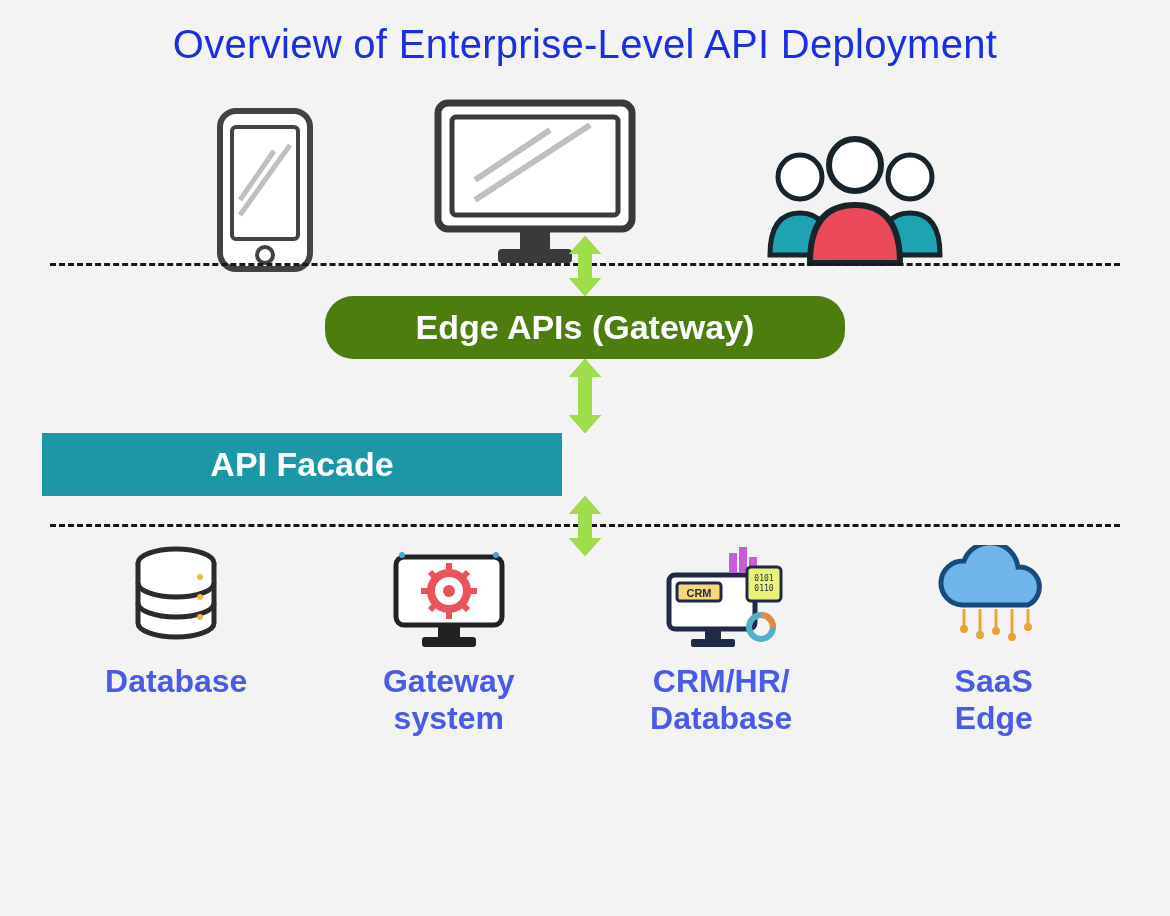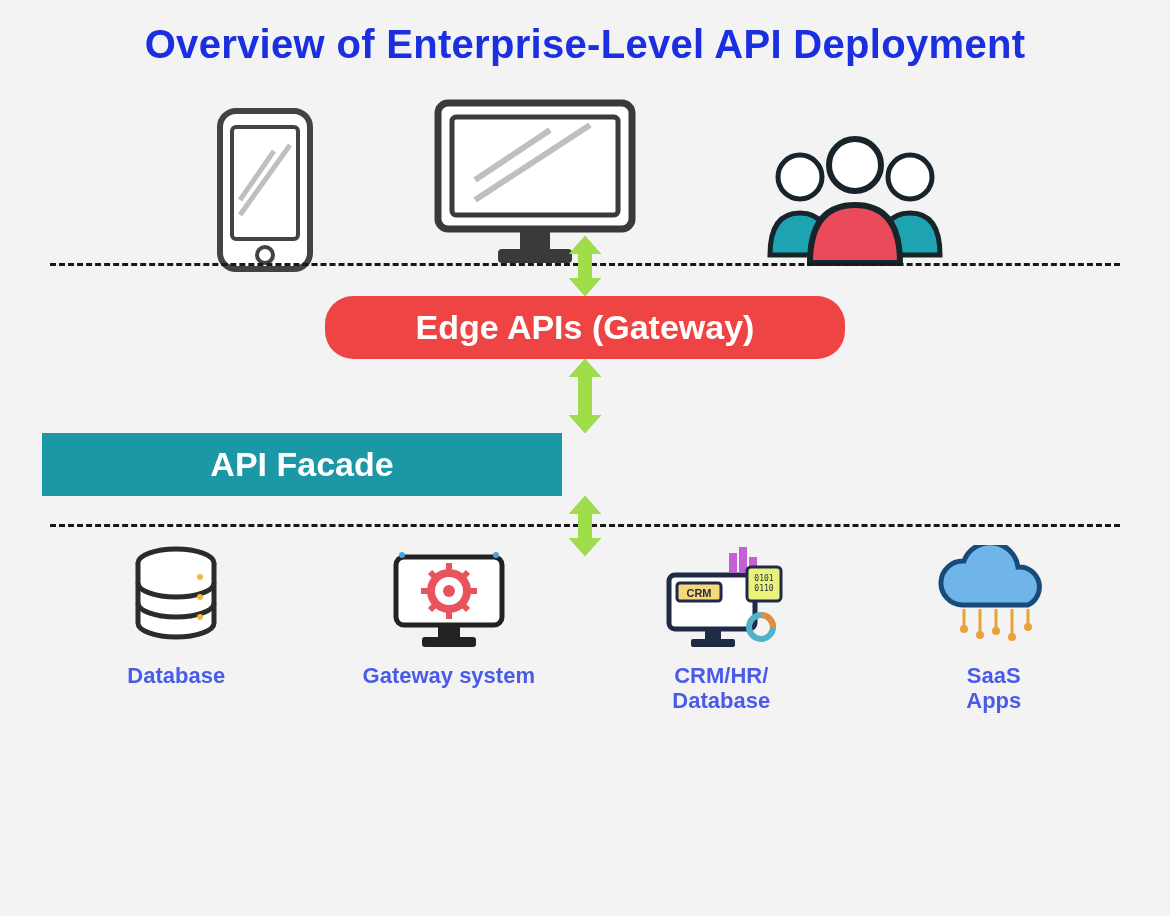--- a/index.html
+++ b/index.html
@@ -8,21 +8,21 @@
     height: 916px;
     background: #f3f3f3;
     font-family: "Comic Sans MS", "Segoe UI", Arial, sans-serif;
     position: relative;
     overflow: hidden;
   }
   .title {
     text-align: center;
     color: #1a2fe0;
     font-size: 40px;
-    font-weight: 700;
+    font-weight: 400;
     padding-top: 22px;
     letter-spacing: .3px;
   }
   .clients {
     display: flex;
     justify-content: center;
     align-items: flex-end;
     gap: 100px;
     margin-top: 28px;
     height: 180px;
@@ -34,21 +34,21 @@
   }
   .box {
     width: 520px;
     margin: 0 auto;
     text-align: center;
     color: #fff;
     font-size: 34px;
     font-weight: 800;
     padding: 12px 0;
   }
-  .box-red { background: #ef4444; border-radius: 28px; }
+  .box-red { background: #4d7c0f; border-radius: 28px; }
   .box-teal { background: #1b97a5; margin-left: 42px; }
   .arrow-wrap { display:flex; justify-content:center; }
   .bi-arrow {
     width: 34px;
     height: 60px;
     position: relative;
   }
   .bi-arrow::before, .bi-arrow::after {
     content: "";
     position: absolute;
@@ -72,21 +72,21 @@
     justify-content: space-around;
     align-items: flex-start;
     padding: 18px 40px 0;
   }
   .backend {
     display:flex; flex-direction:column; align-items:center;
     width: 240px;
   }
   .backend .label {
     color: #4a5be8;
-    font-size: 22px;
+    font-size: 32px;
     font-weight: 700;
     text-align: center;
     line-height: 1.15;
     margin-top: 8px;
   }
   
   .icon-slot { height: 110px; display:flex; align-items:center; justify-content:center; }
   svg { display:block; }
 </style>
 </head>
@@ -242,16 +242,16 @@
         <g fill="#e8a23a">
           <circle cx="40" cy="84" r="4"></circle>
           <circle cx="56" cy="90" r="4"></circle>
           <circle cx="72" cy="86" r="4"></circle>
           <circle cx="88" cy="92" r="4"></circle>
           <circle cx="104" cy="82" r="4"></circle>
         </g>
       </svg>
     </div>
     <div class="label" style="white-space:pre-line">SaaS
-Apps</div>
+Edge</div>
   </div>
 
 </div>
 
 </body></html>

